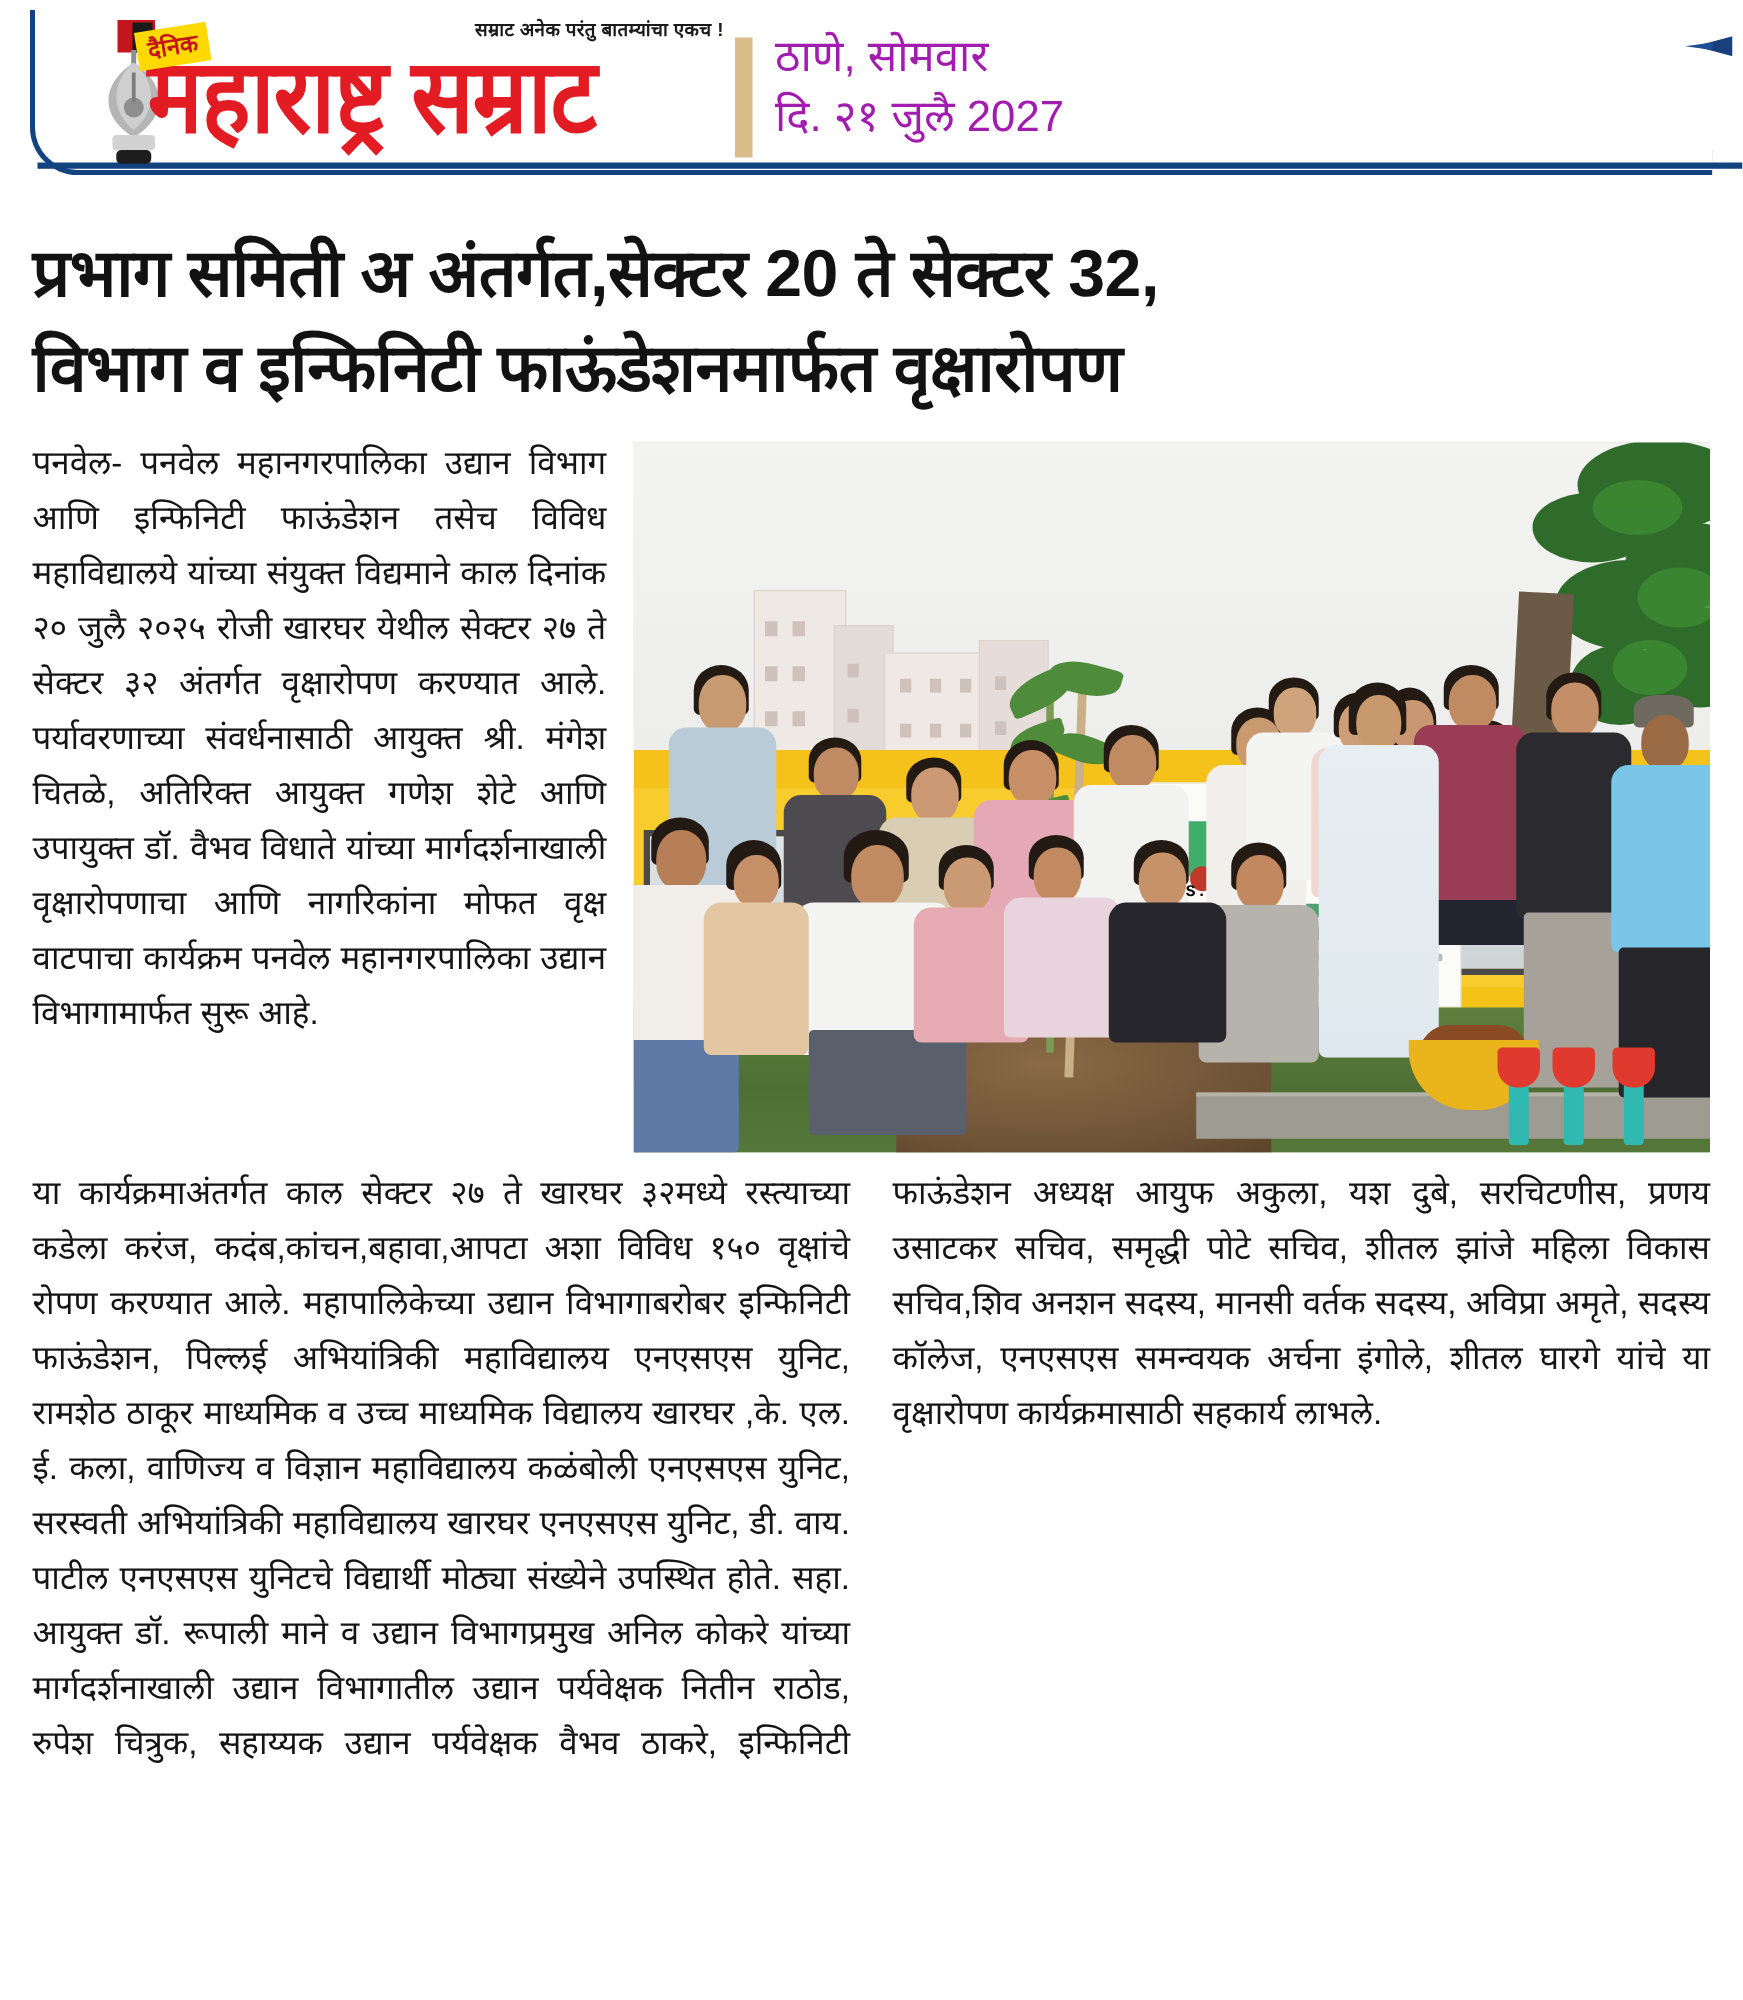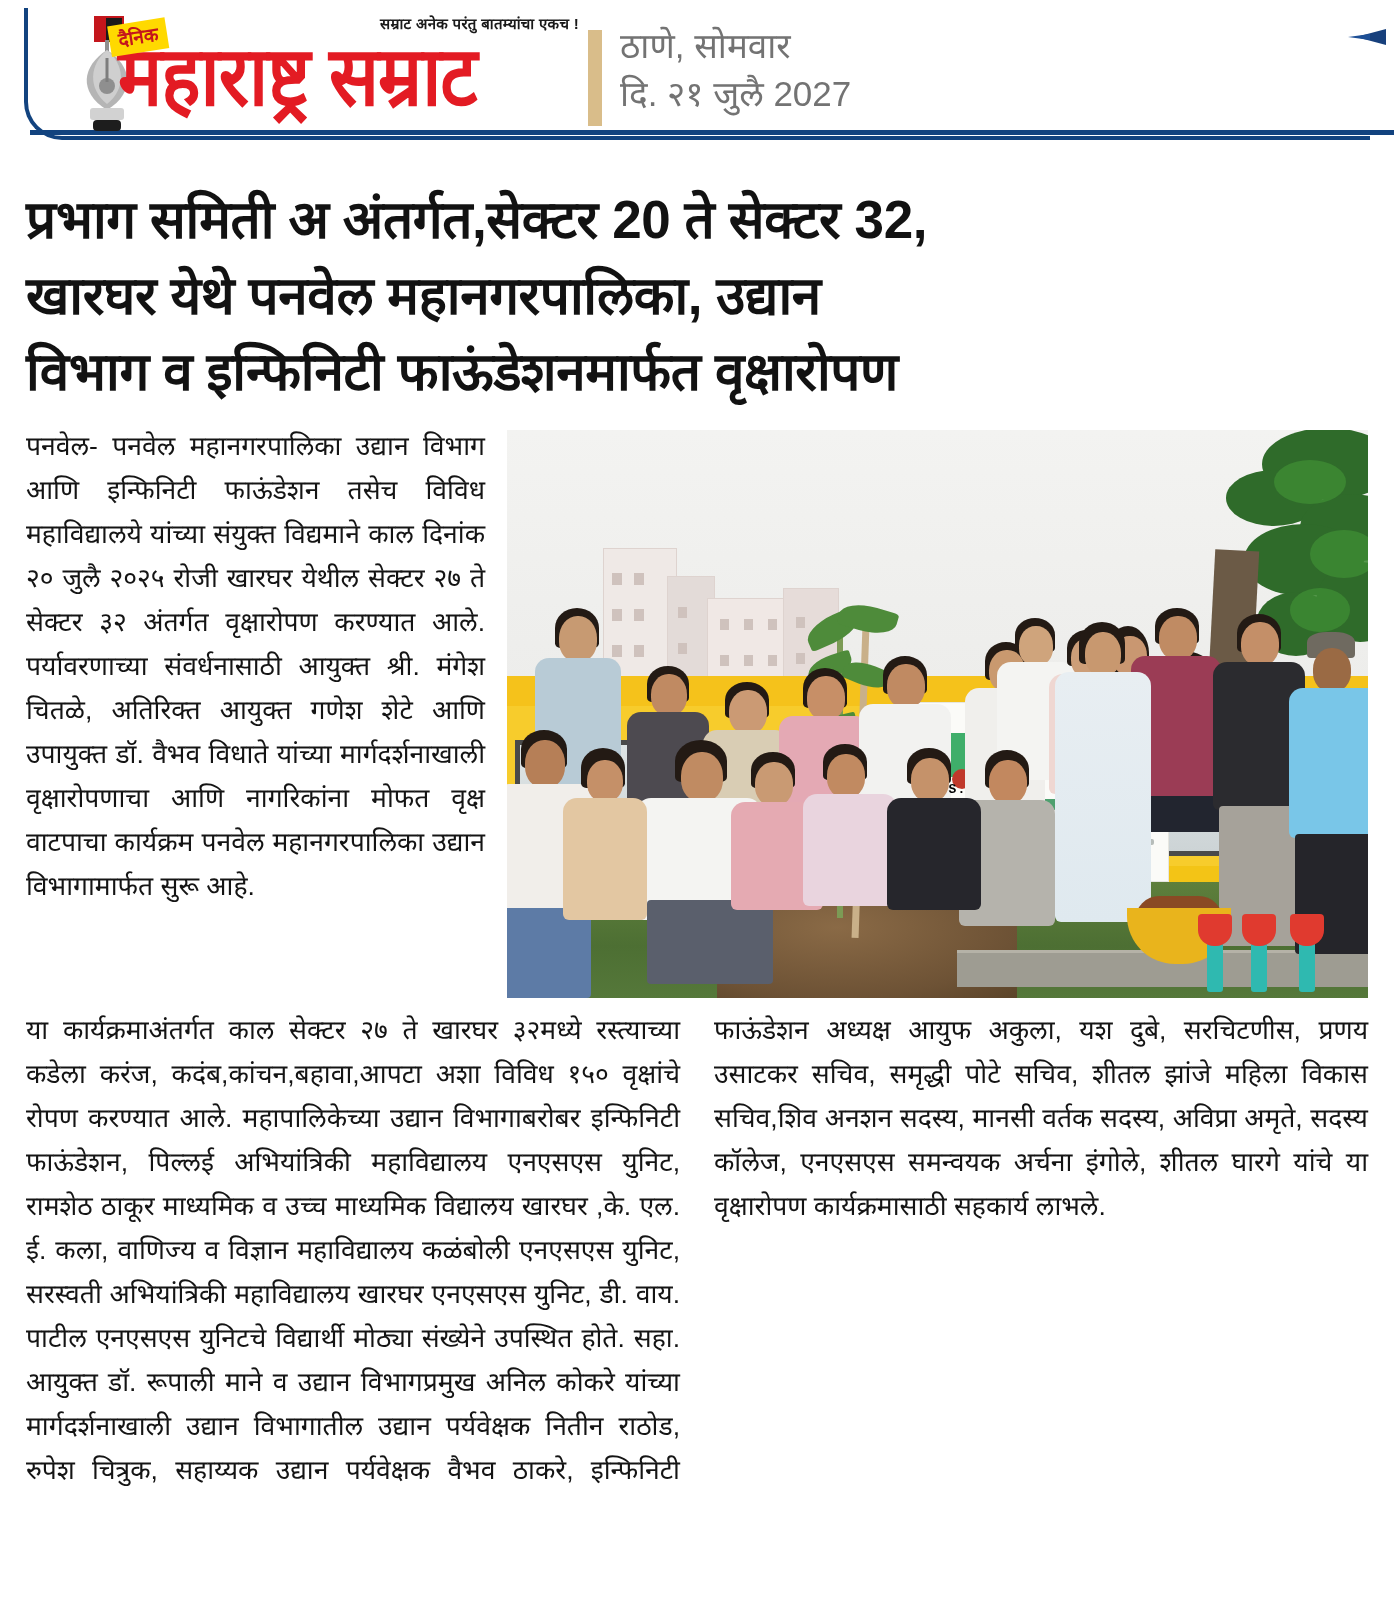--- a/index.html
+++ b/index.html
@@ -85,21 +85,21 @@
     left:588px; top:30px;
     width:14px; height:96px;
     background:#d9bd8a;
   }
   .dateblock{
     position:absolute;
     left:620px; top:22px;
     font-family:"Liberation Sans","DejaVu Sans",sans-serif;
     font-size:35px;
     line-height:48px;
-    color:#737373;
+    color:#a21caf;
     white-space:nowrap;
   }
   .corner-arrow{
     position:absolute;
     right:8px; top:26px;
     width:46px; height:22px;
   }
 
   
   .headline{
@@ -237,21 +237,20 @@
     <div class="corner-arrow">
       <svg width="46" height="22" viewBox="0 0 46 22">
         <path d="M46 3 L16 11 L46 19 Z" fill="#17407c"></path>
         <path d="M30 8 L8 11 L30 14 Z" fill="#1d4f96"></path>
       </svg>
     </div>
   </div>
 
   <div class="headline">
     <span class="hl">प्रभाग समिती अ  अंतर्गत,सेक्टर 20 ते सेक्टर 32,</span>
-    <span class="hl">खारघर येथे पनवेल महानगरपालिका, उद्यान</span>
     <span class="hl">विभाग व इन्फिनिटी फाऊंडेशनमार्फत वृक्षारोपण</span>
   </div>
 
   <div class="body-wrap">
 
     <div class="photo">
       <div class="sky"></div>
 
       <div class="tower t1">
         <div class="tower-win" style="left:8px;top:24px;width:10px;height:12px"></div>

